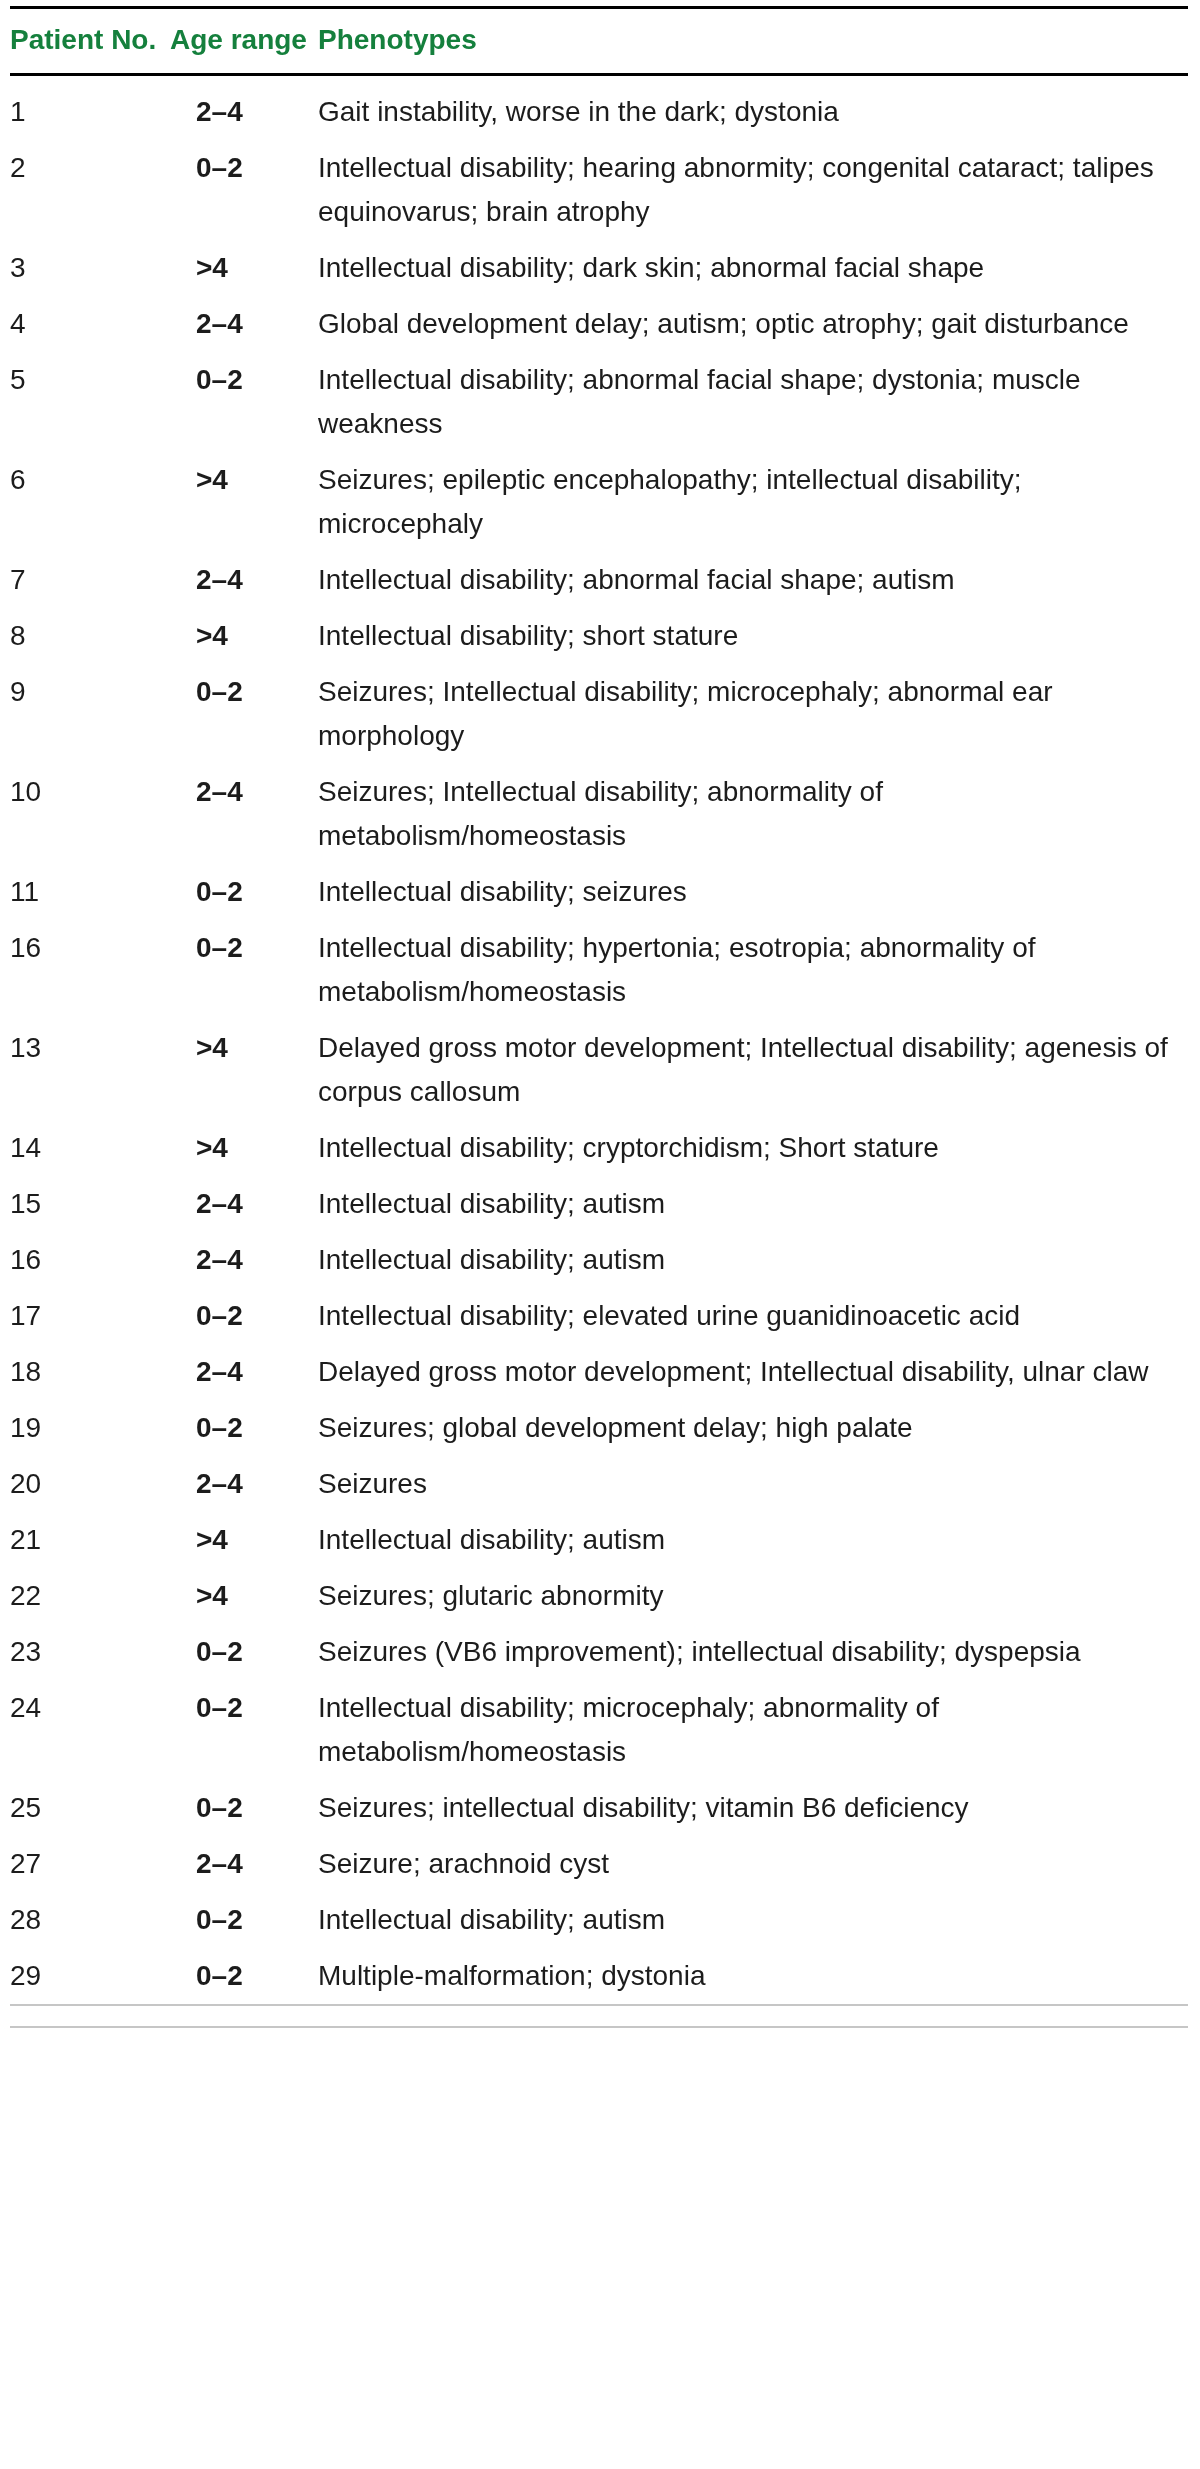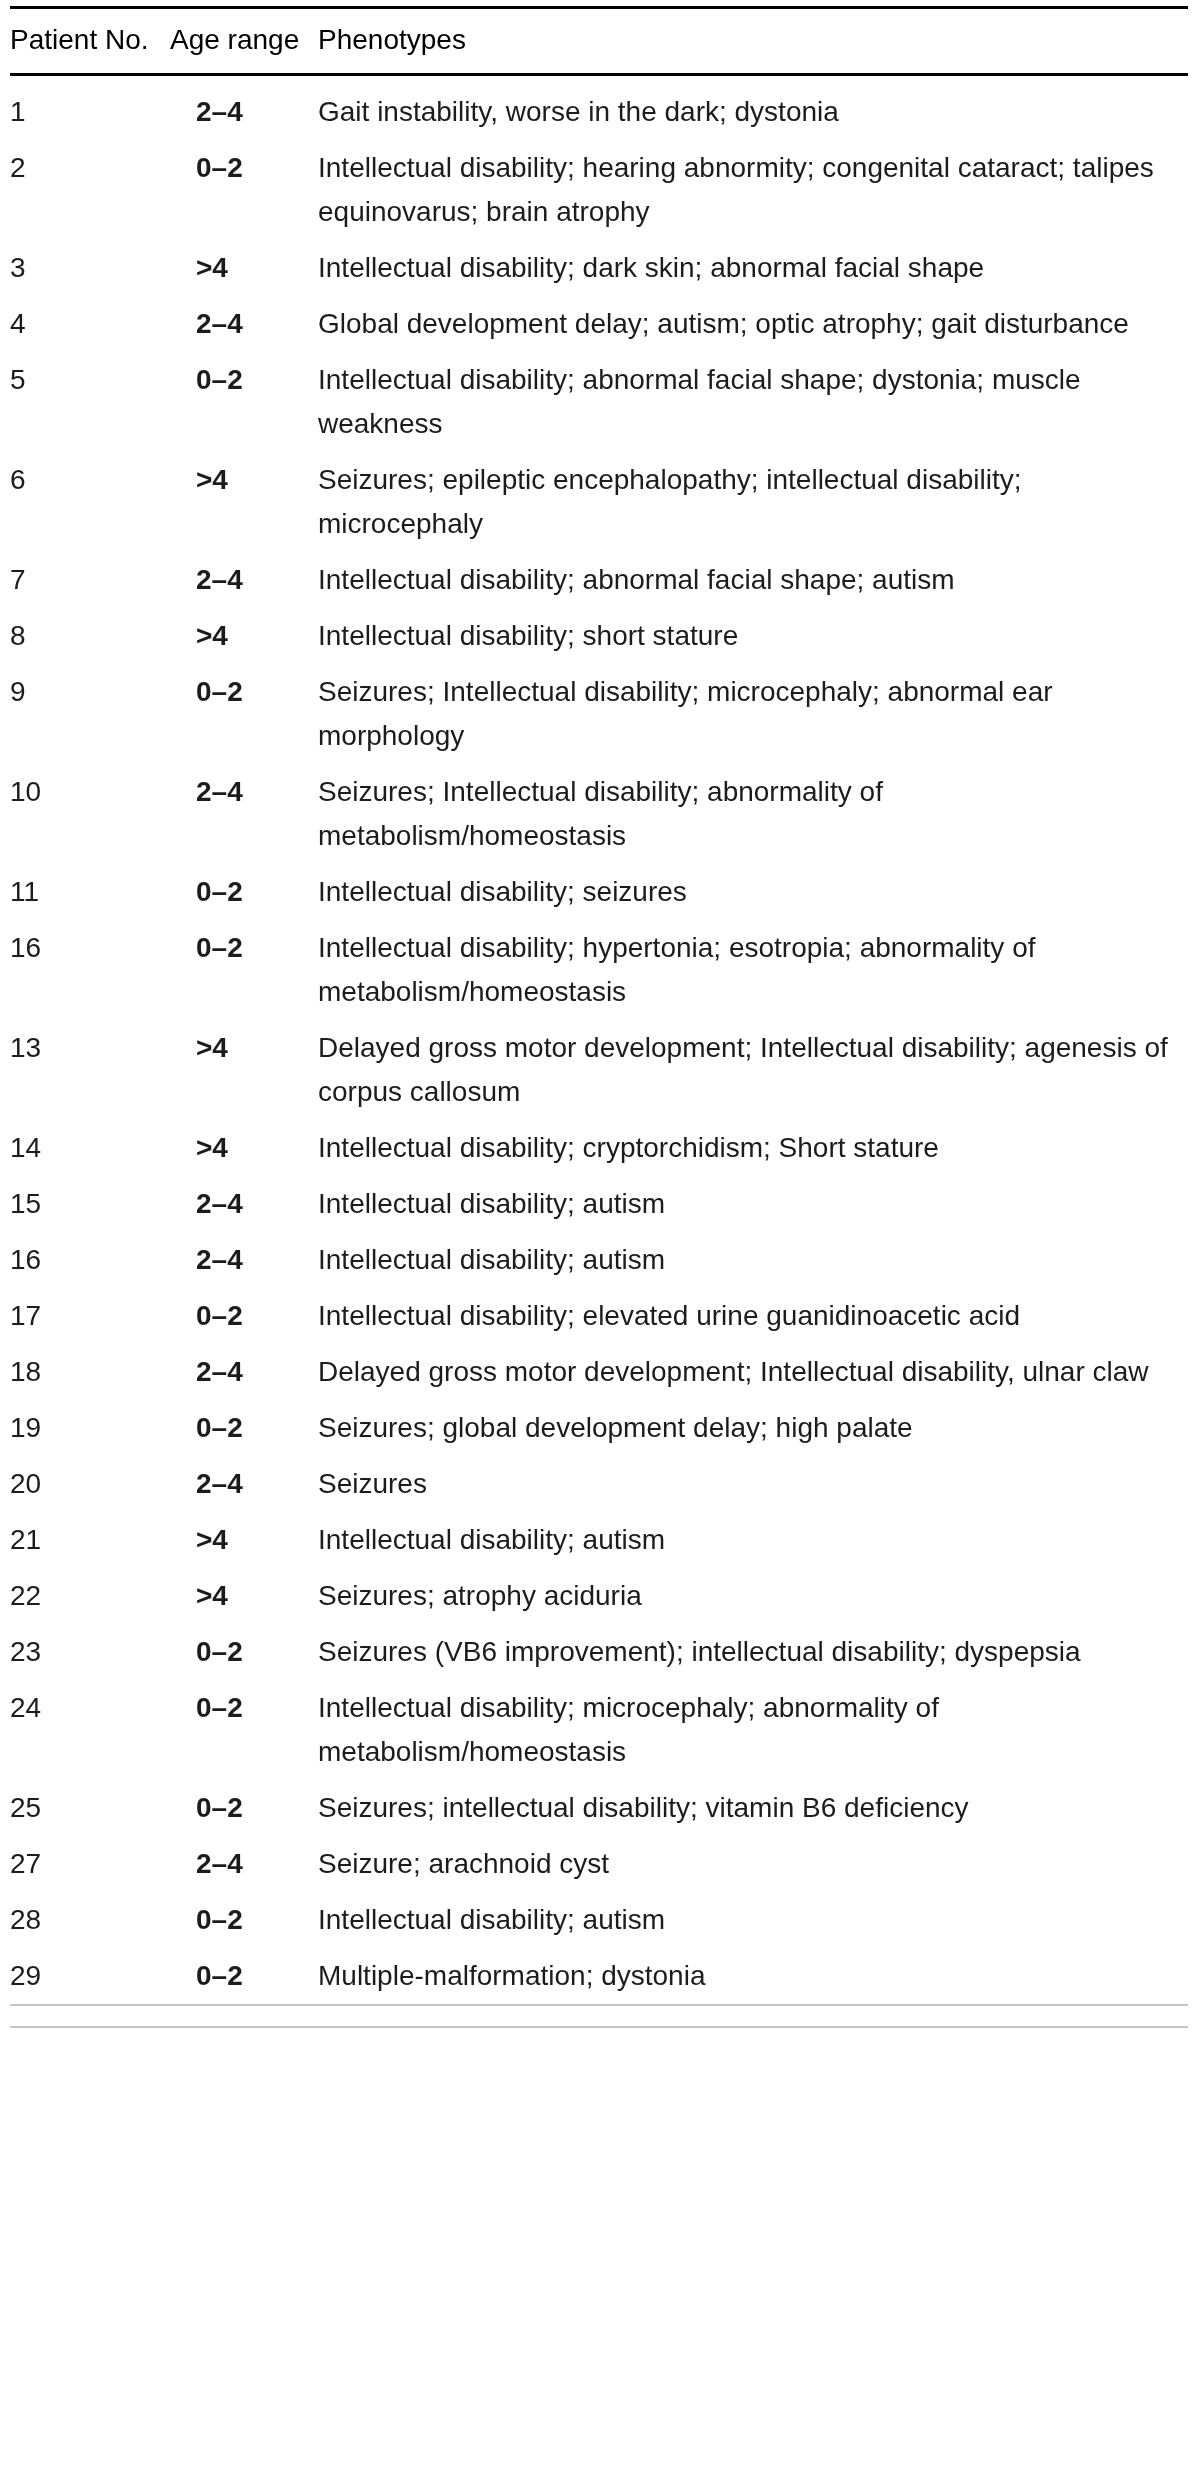--- a/index.html
+++ b/index.html
@@ -19,23 +19,23 @@
     width: 100%;
     border-collapse: collapse;
     table-layout: fixed;
   }
   col.col-patient { width: 160px; }
   col.col-age     { width: 148px; }
   col.col-phen    { width: auto; }
 
   thead th {
     text-align: left;
-    font-weight: normal;
+    font-weight: bold;
     font-size: 28px;
-    color: #000000;
+    color: #15803d;
     padding: 15px 0 17px 0;
     border-top: 3px solid #000000;
     border-bottom: 3px solid #000000;
     vertical-align: middle;
   }
   tbody td {
     font-size: 28px;
     line-height: 44px;
     vertical-align: top;
     padding: 6px 0;
@@ -174,21 +174,21 @@
           <td class="phen-cell">Seizures</td>
         </tr>
         <tr>
           <td class="patient-cell">21</td>
           <td class="age-cell">&gt;4</td>
           <td class="phen-cell">Intellectual disability; autism</td>
         </tr>
         <tr>
           <td class="patient-cell">22</td>
           <td class="age-cell">&gt;4</td>
-          <td class="phen-cell">Seizures; atrophy aciduria</td>
+          <td class="phen-cell">Seizures; glutaric abnormity</td>
         </tr>
         <tr>
           <td class="patient-cell">23</td>
           <td class="age-cell">0–2</td>
           <td class="phen-cell">Seizures (VB6 improvement); intellectual disability; dyspepsia</td>
         </tr>
         <tr>
           <td class="patient-cell">24</td>
           <td class="age-cell">0–2</td>
           <td class="phen-cell">Intellectual disability; microcephaly; abnormality of metabolism/homeostasis</td>

